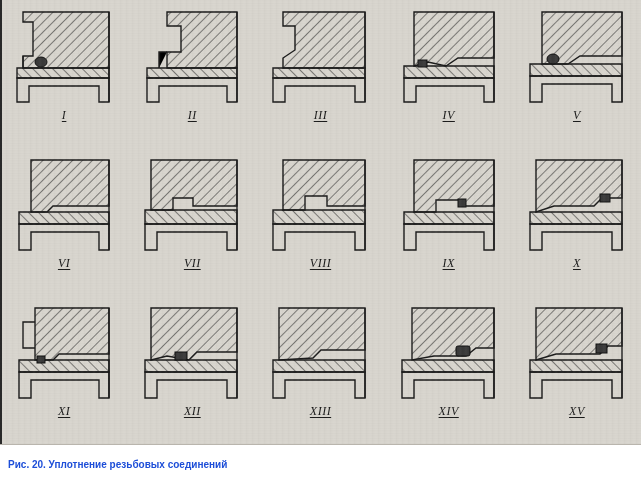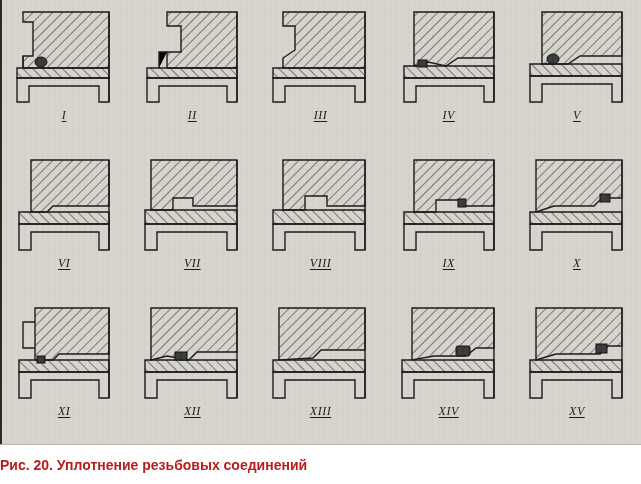--- a/index.html
+++ b/index.html
@@ -77,23 +77,24 @@
     height: 40px;
     background: #ffffff;
     border-top: 1px solid #b9b5ad;
     display: flex;
     align-items: center;
     box-sizing: border-box;
     z-index: 6;
   }
   #figure-caption-bar .fig-text {
     font-family: "Liberation Sans", sans-serif;
-    font-size: 14px;
+    font-size: 10px;
     font-weight: bold;
-    color: #b91c1c;
+    color: #1d4ed8;
+    padding-left: 8px;
   }
   .left-rule {
     position: absolute;
     left: 0;
     top: 0;
     width: 2px;
     height: 444px;
     background: #2a2a2a;
     z-index: 4;
   }

